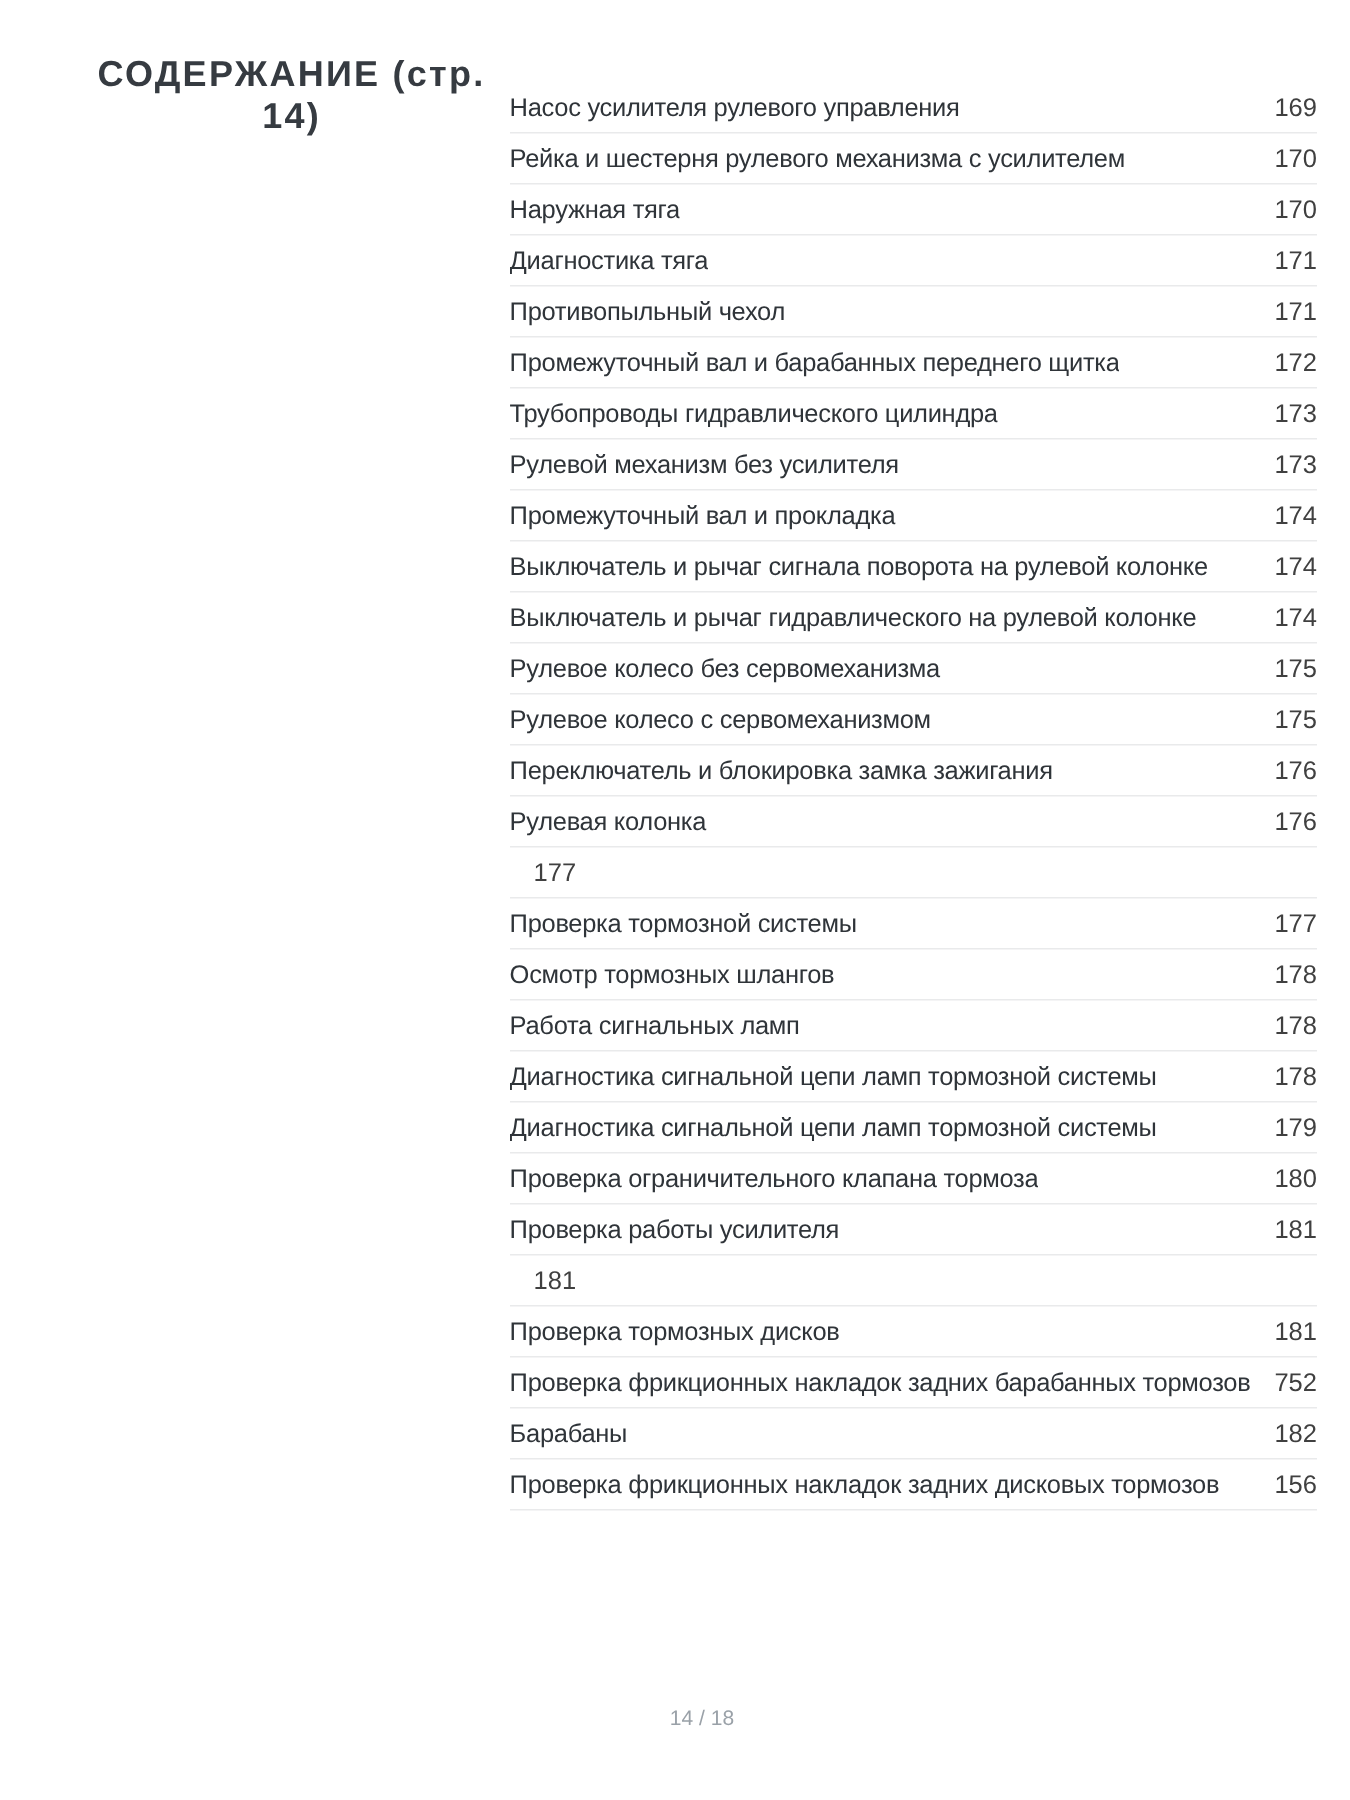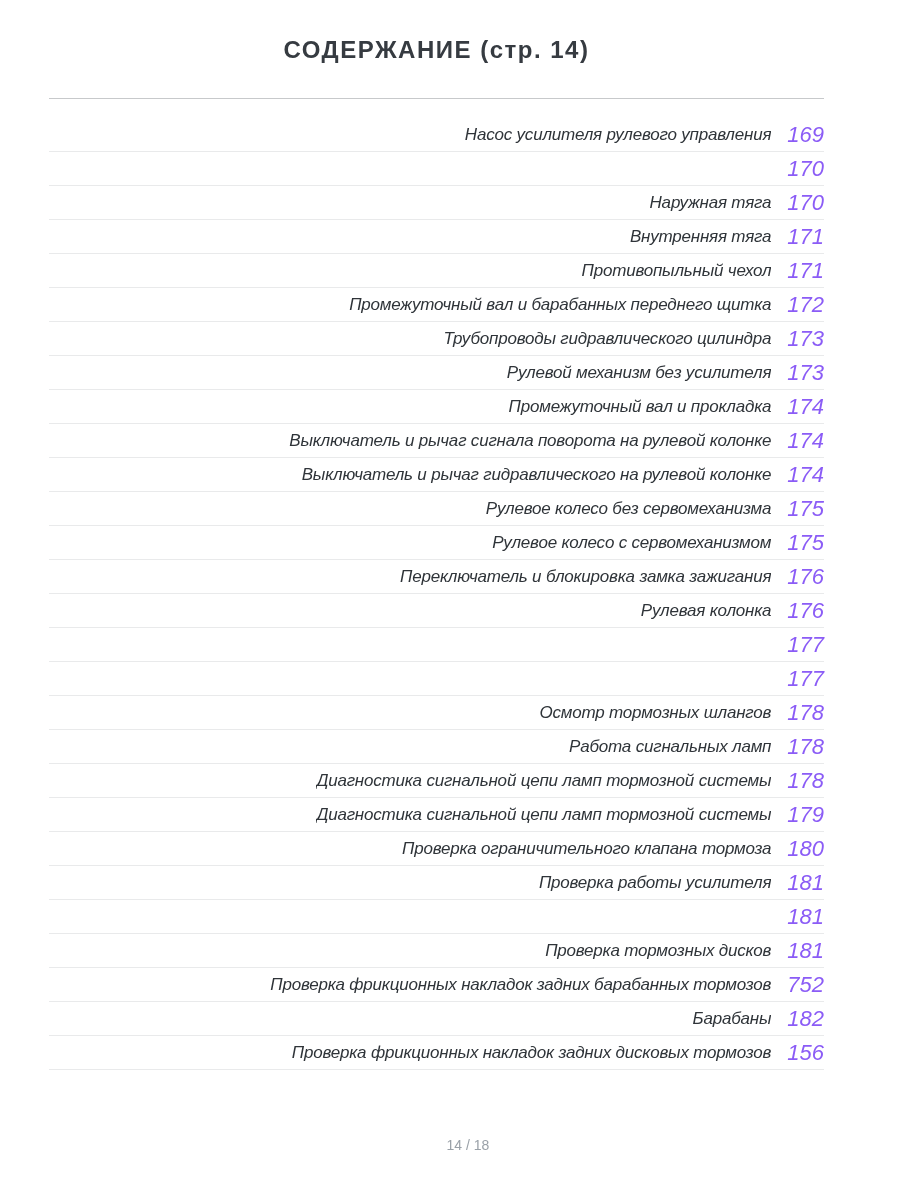--- a/index.html
+++ b/index.html
@@ -4,23 +4,23 @@
 <style>
   * { margin: 0; padding: 0; box-sizing: border-box; }
   html, body {
     width: 900px; height: 1200px;
     background: #ffffff;
     font-family: "Liberation Sans", sans-serif;
     overflow: hidden;
   }
   .page {
     width: 900px; height: 1200px;
-    padding: 36px 76px 0 49px;
+    padding: 36px 22px 0 49px;
     display: flex;
-    flex-direction: column;
+    flex-direction: row;
     position: relative;
   }
   .page-title {
     text-align: center;
     font-size: 24px;
     font-weight: bold;
     letter-spacing: 1.5px;
     color: #363b41;
     line-height: 28px;
   }
@@ -31,34 +31,33 @@
     height: 0;
   }
   .toc-list {
     list-style: none;
     padding-top: 19px;
   }
   .toc-row {
     height: 34px;
     display: flex;
     align-items: center;
-    justify-content: flex-end;
+    justify-content: space-between;
     border-bottom: 1px solid #e9eaeb;
-    font-style: italic;
   }
   .toc-label {
     font-size: 17px;
     color: #2f3439;
     letter-spacing: -0.2px;
     white-space: nowrap;
     overflow: hidden;
   }
   .toc-page {
-    font-size: 22px;
-    color: #8b5cf6;
+    font-size: 17px;
+    color: #404040;
     padding-left: 16px;
     white-space: nowrap;
   }
   .footer {
     position: absolute;
     left: 18px;
     top: 1135px;
     width: 900px;
     text-align: center;
     font-size: 14px;
@@ -75,30 +74,31 @@
 
   <hr class="header-divider">
 
   <ul class="toc-list">
     <li class="toc-row">
       <span class="toc-label">Насос усилителя рулевого управления</span>
       <span class="toc-page">169</span>
     </li>
 
     <li class="toc-row">
+      <span class="toc-label">Рейка и шестерня рулевого механизма с усилителем</span>
       <span class="toc-page">170</span>
     </li>
 
     <li class="toc-row">
       <span class="toc-label">Наружная тяга</span>
       <span class="toc-page">170</span>
     </li>
 
     <li class="toc-row">
-      <span class="toc-label">Внутренняя тяга</span>
+      <span class="toc-label">Диагностика тяга</span>
       <span class="toc-page">171</span>
     </li>
 
     <li class="toc-row">
       <span class="toc-label">Противопыльный чехол</span>
       <span class="toc-page">171</span>
     </li>
 
     <li class="toc-row">
       <span class="toc-label">Промежуточный вал и барабанных переднего щитка</span>
@@ -148,20 +148,21 @@
     <li class="toc-row">
       <span class="toc-label">Рулевая колонка</span>
       <span class="toc-page">176</span>
     </li>
 
     <li class="toc-row">
       <span class="toc-page">177</span>
     </li>
 
     <li class="toc-row">
+      <span class="toc-label">Проверка тормозной системы</span>
       <span class="toc-page">177</span>
     </li>
 
     <li class="toc-row">
       <span class="toc-label">Осмотр тормозных шлангов</span>
       <span class="toc-page">178</span>
     </li>
 
     <li class="toc-row">
       <span class="toc-label">Работа сигнальных ламп</span>

